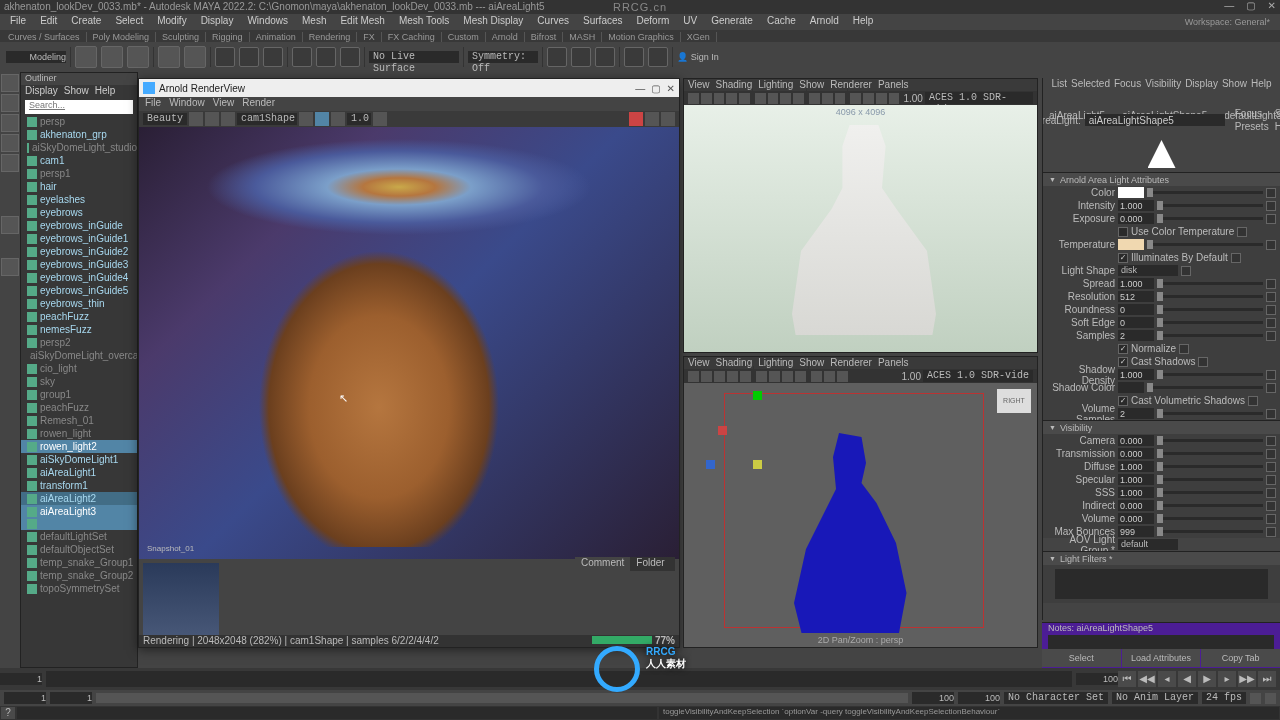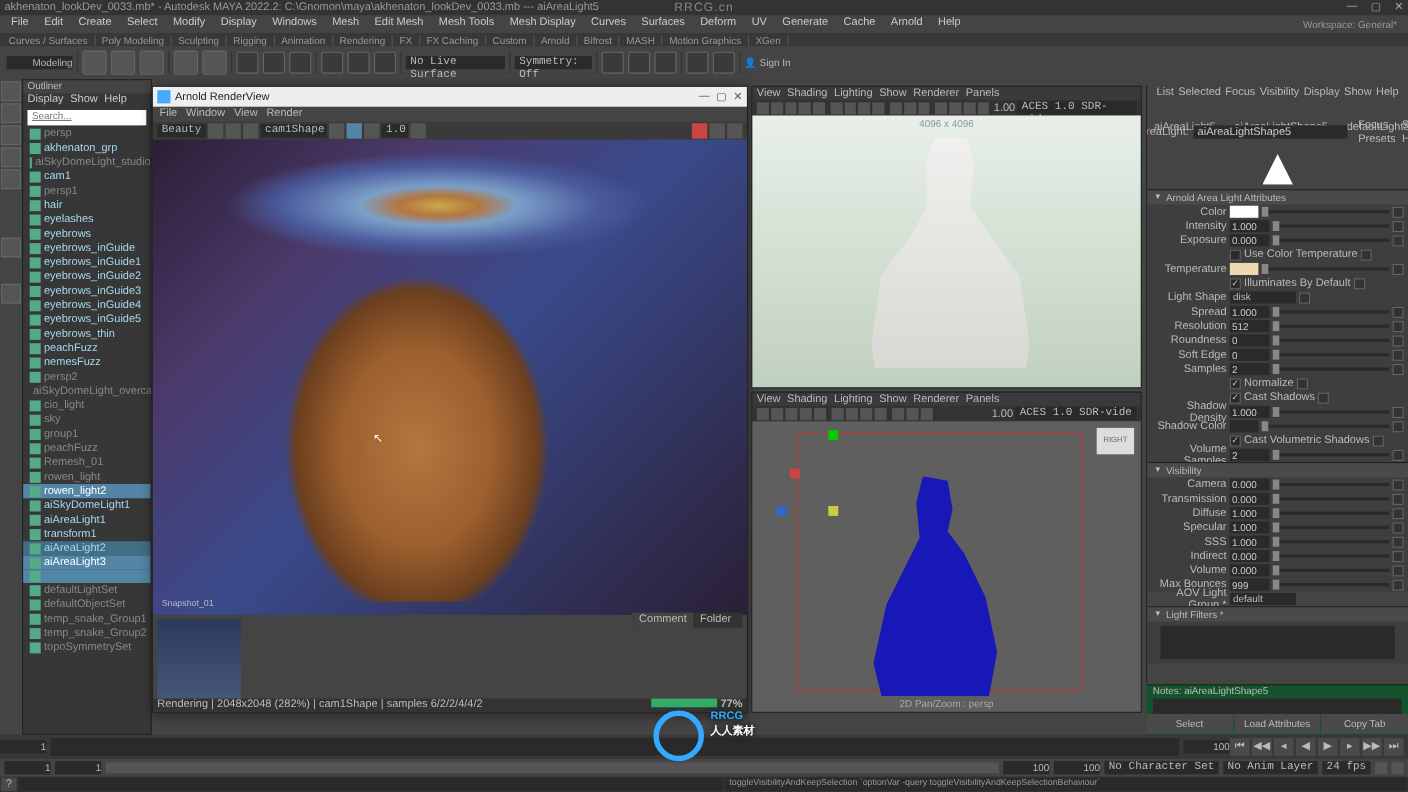--- a/index.html
+++ b/index.html
@@ -94,21 +94,21 @@
 .attr input[type=text]{width:36px;height:11px;background:#2a2a2a;border:none;color:#ccc;font-size:9px;text-align:left;padding:0 2px;}
 .attr .slider{flex:1;height:3px;background:#2a2a2a;position:relative;}
 .attr .slider::after{content:"";position:absolute;left:0;top:-3px;width:6px;height:9px;background:#888;}
 .attr .sw{width:26px;height:11px;background:#2a2a2a;}
 .attr .sw.white{background:#fff;}
 .attr .sw.warm{background:#f0d8b0;}
 .attr .ck{width:10px;height:10px;background:#2a2a2a;border:1px solid #666;}
 .attr .ck.on::after{content:"✓";color:#ccc;font-size:8px;display:block;text-align:center;line-height:8px;}
 .attr .dd{width:60px;height:11px;background:#2a2a2a;font-size:9px;padding:0 3px;}
 .attr .mapbtn{width:10px;height:10px;background:#333;border:1px solid #666;}
-#ae-bottom{position:absolute;bottom:52px;right:0;width:238px;height:46px;background:#14532d;border-top:1px solid #222;margin-left:40px;}
+#ae-bottom{position:absolute;bottom:52px;right:0;width:238px;height:46px;background:#4c1d95;border-top:1px solid #222;margin-left:40px;}
 #ae-notes{height:12px;padding:0 6px;font-size:9px;}
 #ae-btns{height:18px;display:flex;gap:1px;}
 #ae-btns div{flex:1;background:#4a4a4a;text-align:center;line-height:18px;font-size:9px;}
 
 
 #ts{position:absolute;left:0;right:0;bottom:30px;height:22px;background:#383838;display:flex;align-items:center;}
 #ts-track{flex:1;height:16px;background:#2a2a2a;margin:0 4px;position:relative;}
 #ts-play{display:flex;gap:2px;margin-right:4px;}
 .pb{width:18px;height:16px;background:#4a4a4a;text-align:center;line-height:16px;}
 #range{position:absolute;left:0;right:0;bottom:14px;height:16px;background:#444;display:flex;align-items:center;gap:4px;padding:0 4px;}

